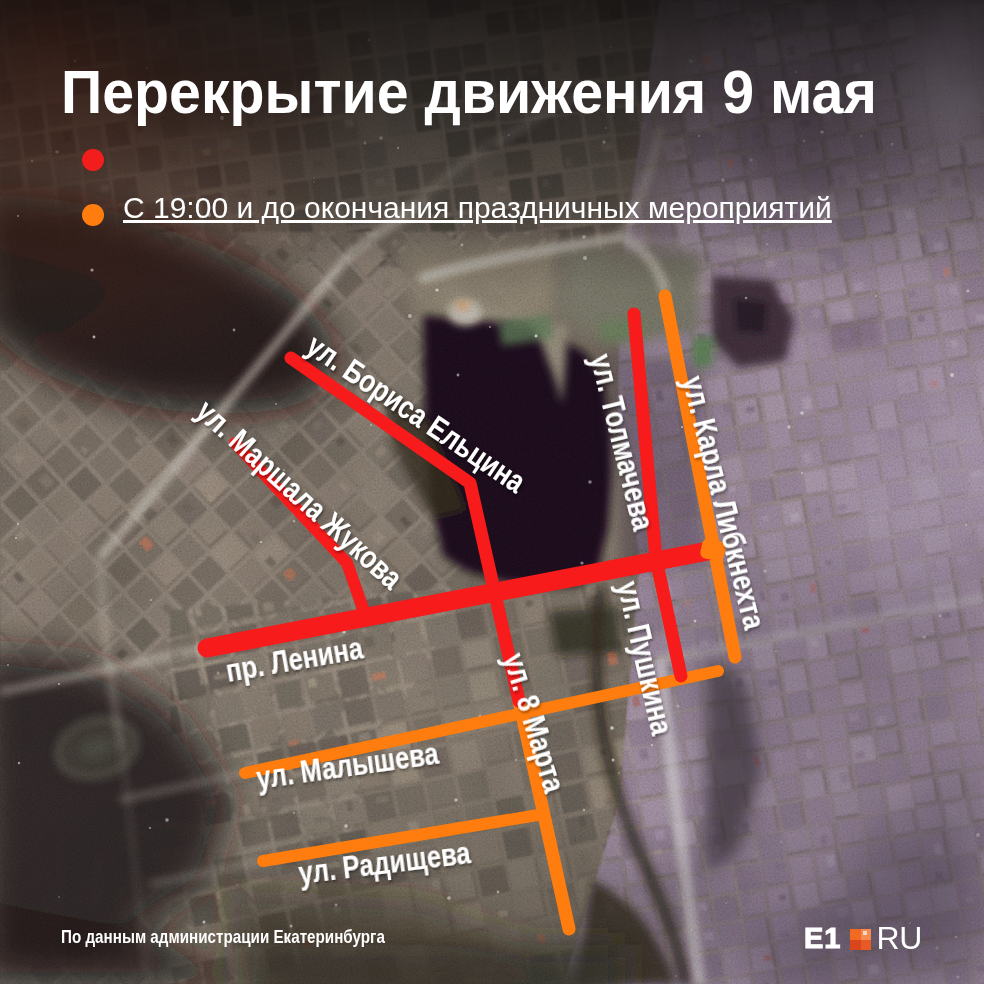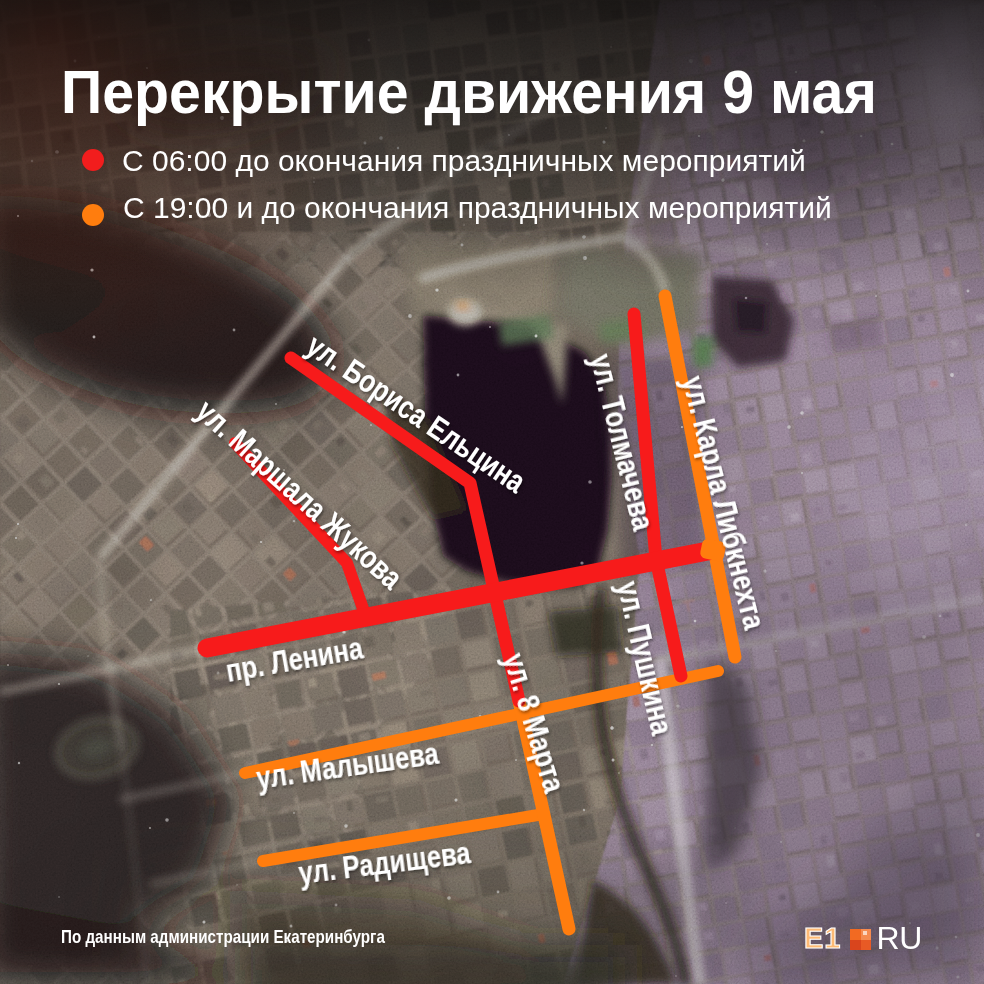--- a/index.html
+++ b/index.html
@@ -3582,31 +3582,30 @@
   <text transform="translate(258 789) rotate(-8) scale(0.8 1)">ул. Малышева</text>
 
   <text transform="translate(300 884) rotate(-7) scale(0.8 1)">ул. Радищева</text>
 </g>
 </svg>
 
 <div id="title">Перекрытие движения 9 мая</div>
 
 <div class="dot" style="left:82px;top:149px;background:#f21d1d;"></div>
 
-<div class="leg" style="left:122px;top:144px;">С 06:00 до окончания праздничных мероприятий</div>
 
 <div class="dot" style="left:82px;top:204px;background:#ff7d0e;"></div>
 
-<div class="leg" style="left:123px;top:191px;">С 19:00 и до окончания праздничных мероприятий</div>
+<div class="leg" style="left:123px;top:191px;text-decoration:underline;">С 19:00 и до окончания праздничных мероприятий</div>
 
 <div id="foot">По данным администрации Екатеринбурга</div>
 
 <div id="logo">
 
-  <span style="color:#fdba74;font-weight:bold;font-size:29px;letter-spacing:1px;-webkit-text-stroke:1.1px #fff;line-height:29px;">E1</span>
+  <span style="color:#ffffff;font-weight:bold;font-size:29px;letter-spacing:1px;-webkit-text-stroke:1.1px #fff;line-height:29px;">E1</span>
 
   <span style="display:inline-block;width:21px;height:21px;margin:0 5px 0 9px;position:relative;top:5px;">
     <span style="position:absolute;left:0;top:0;width:11px;height:11px;background:#f26a22;"></span>
     <span style="position:absolute;left:11px;top:0;width:10px;height:11px;background:#f58b50;"></span>
     <span style="position:absolute;left:13px;top:2px;width:4px;height:4px;background:#fbd6c0;"></span>
     <span style="position:absolute;left:0;top:11px;width:11px;height:10px;background:#d9451d;"></span>
     <span style="position:absolute;left:11px;top:11px;width:10px;height:10px;background:#e85a25;"></span>
   </span>
 
   <span style="color:#fff;font-weight:normal;font-size:32px;letter-spacing:-0.3px;line-height:29px;">RU</span>

